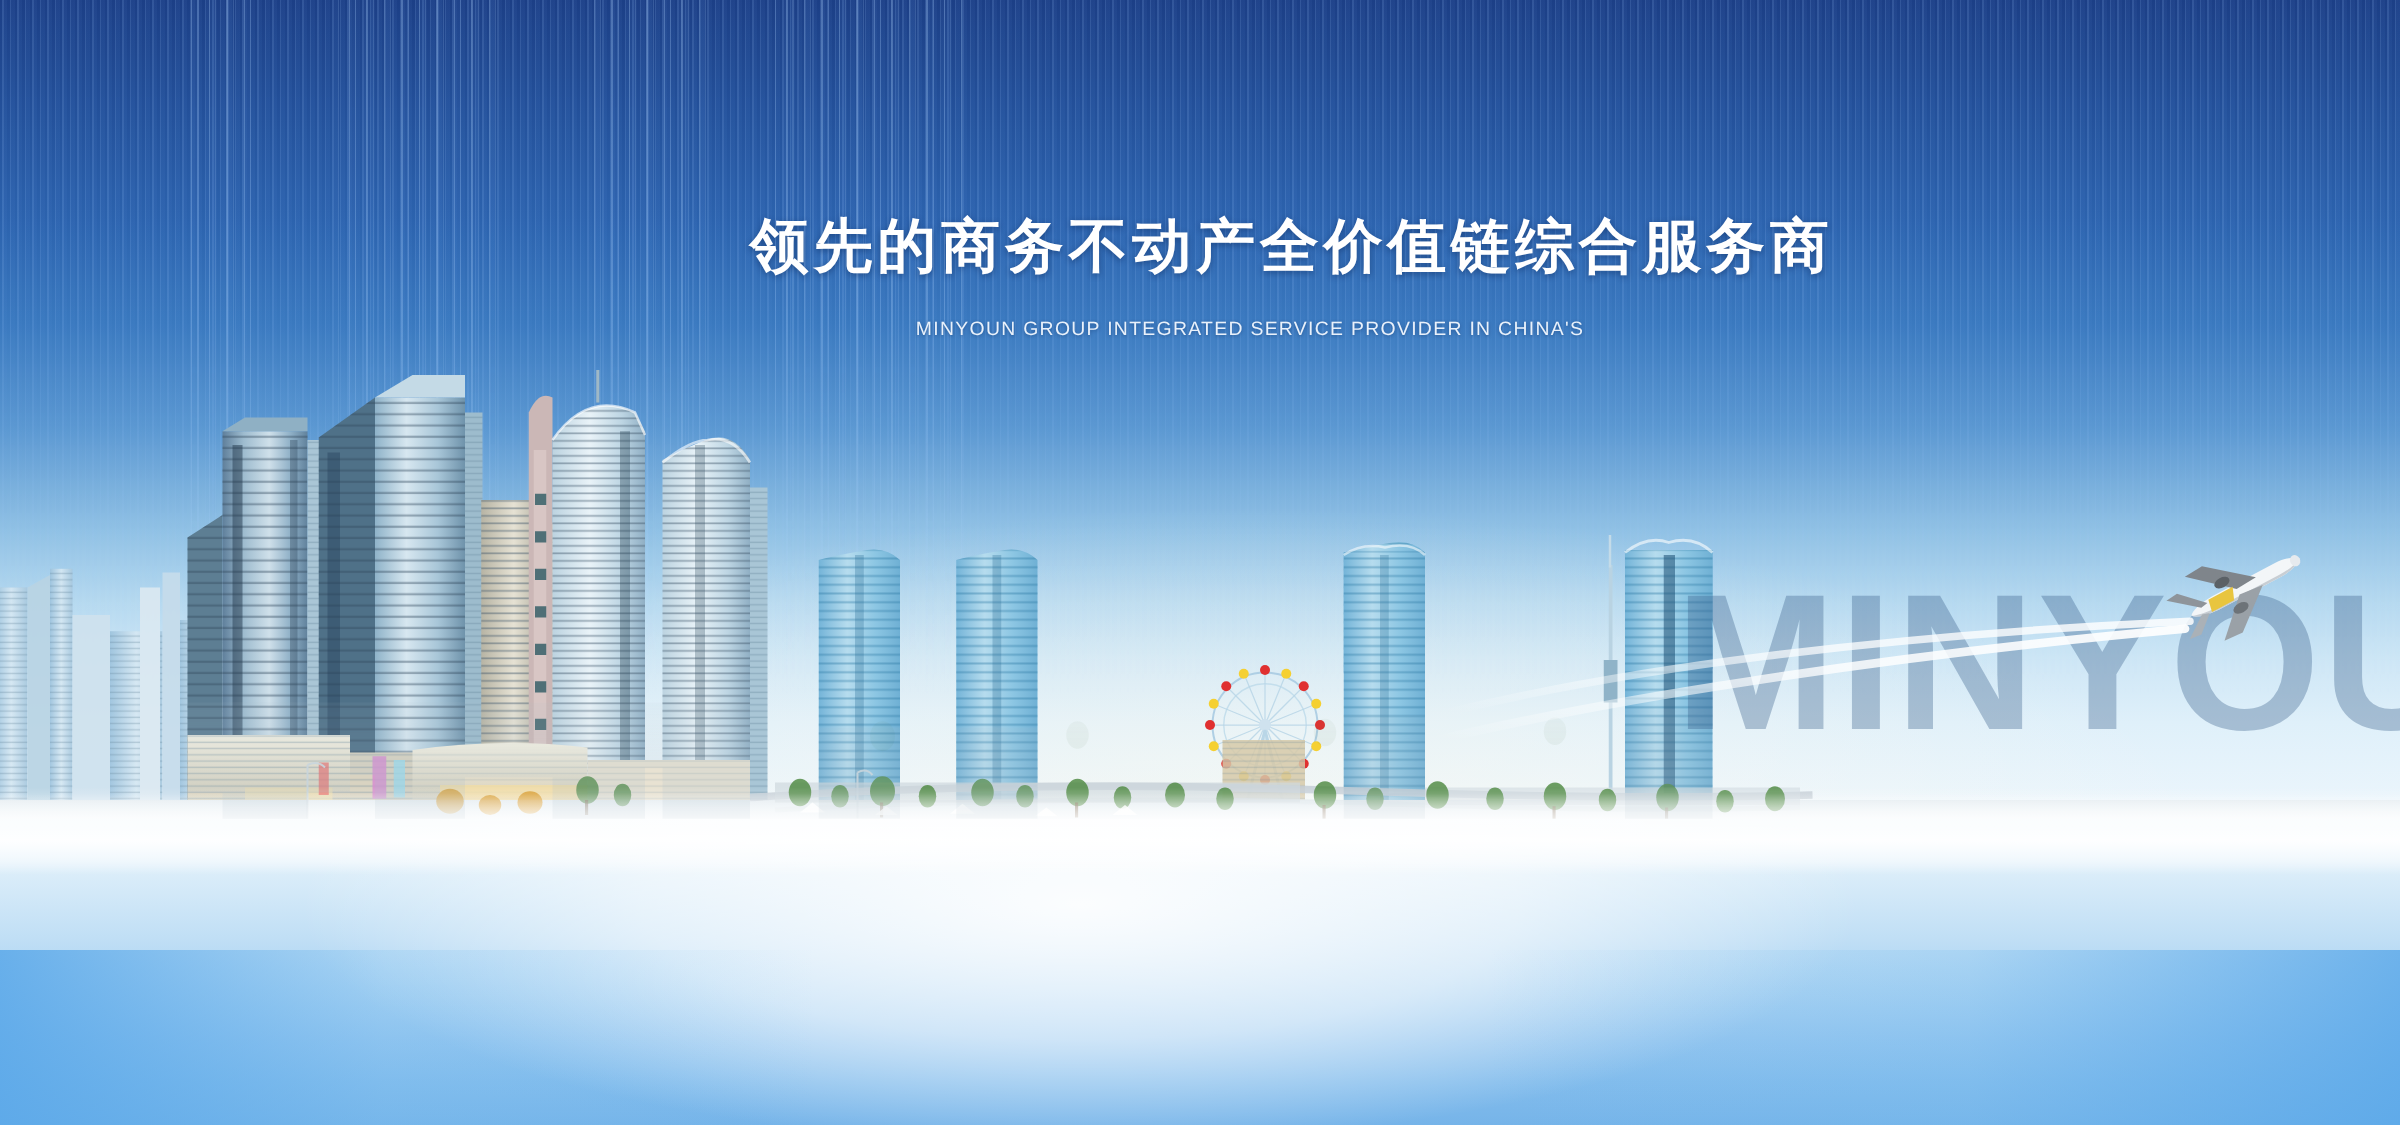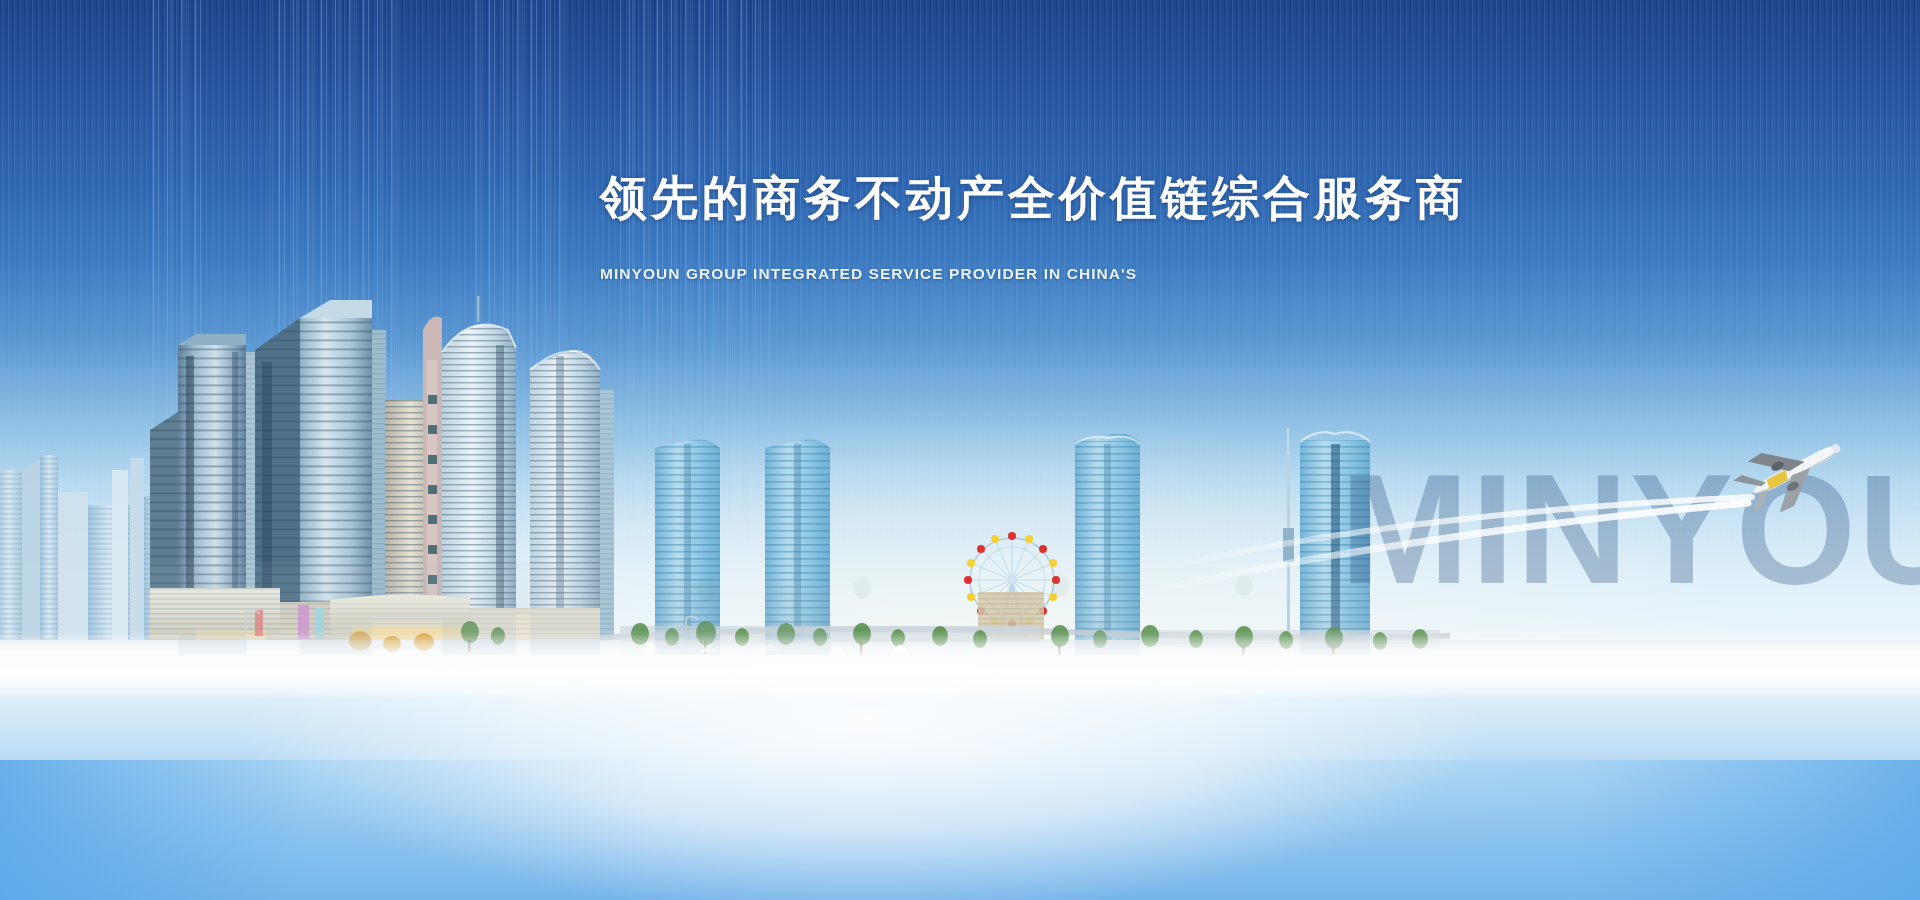--- a/index.html
+++ b/index.html
@@ -117,37 +117,37 @@
     letter-spacing:2px;
     color:rgba(52,92,135,.34);
     white-space:nowrap;
     line-height:1;
     font-family:"Liberation Sans","DejaVu Sans",sans-serif;
     user-select:none;
   }
 
   
   .headline-wrap{
-    position:absolute;left:600px;top:172px;width:800px;text-align:left;
+    position:absolute;left:600px;top:172px;width:800px;text-align:center;
   }
   .headline{
     margin:0;
     font-size:47px;
     font-weight:700;
     color:#ffffff;
     letter-spacing:4px;
     line-height:1.12;
     text-shadow:0 1px 5px rgba(8,34,80,.45);
     font-family:"DejaVu Sans","Liberation Sans",sans-serif;
     white-space:nowrap;
   }
   .subline{
-    margin:38px 0 0 0;
+    margin:28px 0 0 0;
     font-size:15.5px;
-    font-weight:700;
+    font-weight:400;
     color:#e9f1fb;
     letter-spacing:1.05px;
     line-height:1.45;
     text-shadow:0 1px 3px rgba(8,34,80,.4);
   }
   .subline span{display:block;}
 
   
   .plane-layer{position:absolute;left:0;top:0;width:1920px;height:680px;pointer-events:none;}
 </style>

